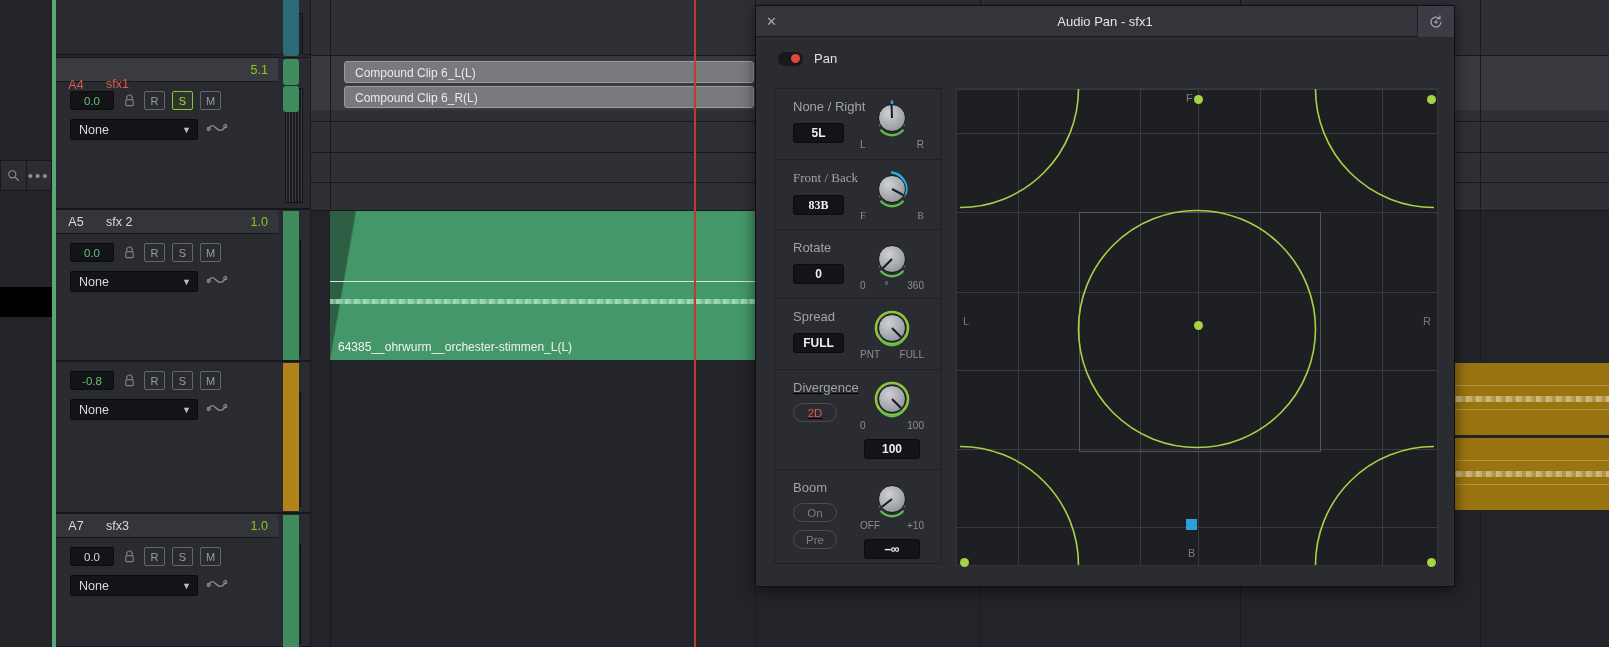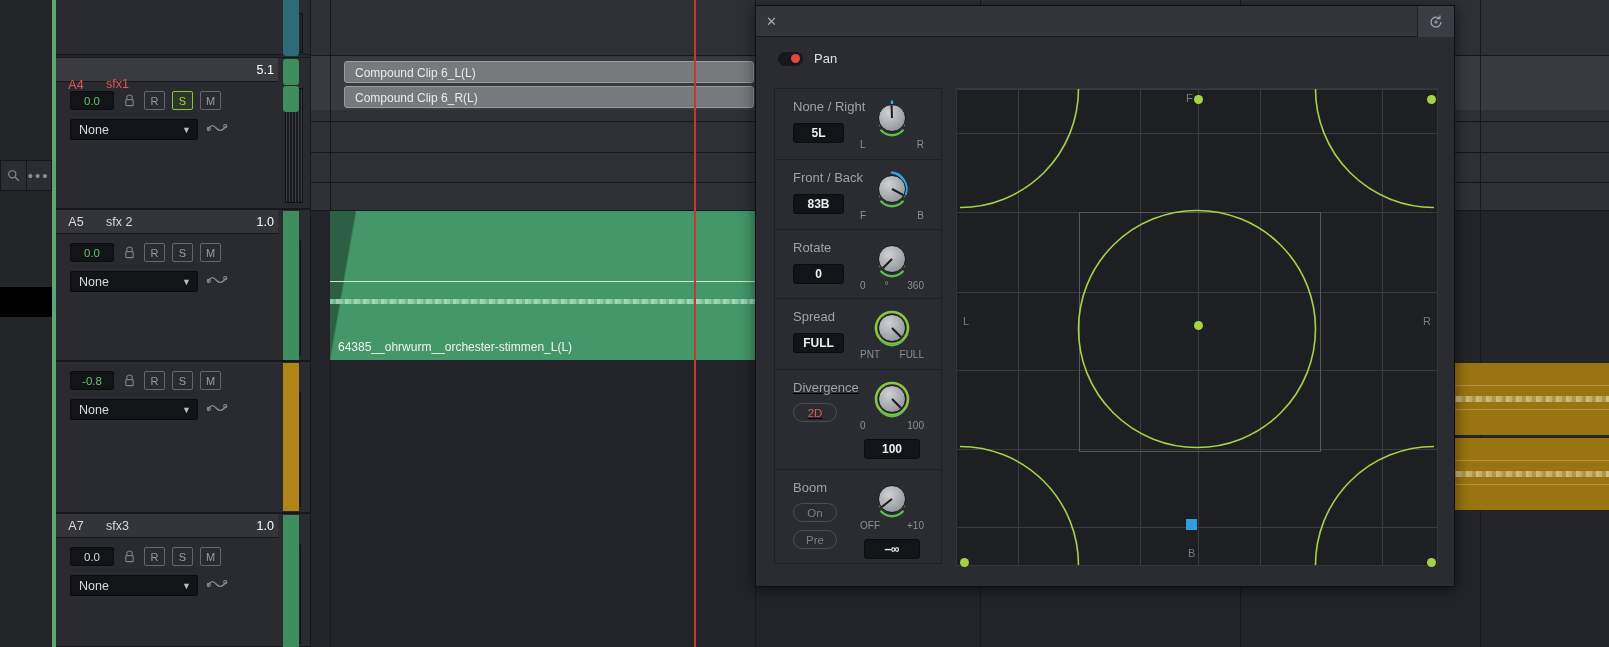--- a/index.html
+++ b/index.html
@@ -34,21 +34,21 @@
   }
   .trk-title {
     display: flex; align-items: center; height: 24px;
     background: #34353b; border-bottom: 1px solid #17181b; font-size: 12.5px;
   }
   .trk-title.sel { background: #3a3b41; }
   .t-num { width: 40px; text-align: center; color: #d7d9dd; }
   .t-num.red { color: #e0564e; margin-top: 30px; }
   .t-name { flex: 1; padding-left: 10px; color: #d7d9dd; }
   .t-name.red { color: #e0564e; margin-top: 28px; }
-  .t-fmt { padding-right: 4px; color: #ffffff; }
+  .t-fmt { padding-right: 10px; color: #84cc16; }
 
   .trk-ctrls { padding: 9px 0 0 14px; }
   .row1 { display: flex; align-items: center; gap: 7px; }
   .gain {
     width: 44px; height: 19px; background: #131418; border: 1px solid #0c0d10;
     border-radius: 2px; display: flex; align-items: center; justify-content: center;
     font-size: 11.5px; color: #5ec46e;
   }
   .gain.plain { color: #d5d7db; }
   .lock { width: 16px; height: 18px; display: flex; align-items: center; justify-content: center; }
@@ -402,20 +402,21 @@
         <div class="ln" style="top:46px;"></div>
     </div>
   </div>
 
   <div class="playhead" style="left:694px;"></div>
 
   <div class="dlg">
 
     <div class="dlg-title">
       <div class="x-btn">✕</div>
+      <div class="ttl">Audio Pan - sfx1</div>
       <div class="reset-btn">
         <svg width="16" height="16" viewBox="0 0 18 18">
           <path d="M14.6 9a5.6 5.6 0 1 1-1.7-4" fill="none" stroke="#a8abb1" stroke-width="1.3"></path>
           <path d="M13.4 1.6v3.6h-3.6" fill="none" stroke="#a8abb1" stroke-width="1.3"></path>
           <line x1="9" y1="7" x2="9" y2="11" stroke="#a8abb1" stroke-width="1.2"></line>
           <line x1="7" y1="9" x2="11" y2="9" stroke="#a8abb1" stroke-width="1.2"></line>
         </svg>
       </div>
     </div>
 
@@ -443,21 +444,21 @@
             <div class="needle" style="transform:rotate(-2deg);"></div>
           </div>
           <div class="knob-scale">
             <span>L</span>
             <span class="mid"></span>
             <span>R</span>
           </div>
         </div>
       </div>
 
-      <div class="sec" style="height:70px;">
+      <div class="sec" style="height:70px;font-family:Liberation Serif, serif;">
         <div class="sec-head">Front / Back</div>
         <div class="valbox">83B</div>
         <div class="knob-wrap">
           <div class="knob">
             <svg class="ring" viewBox="0 0 38 38">
               <path d="M8.3 31.5 A14.5 14.5 0 0 0 29.7 31.5" fill="none" stroke="#5dc04a" stroke-width="2.4" stroke-linecap="round"></path>
               <path d="M19 2.5 A16.5 16.5 0 0 1 32.5 24" fill="none" stroke="#2da8e0" stroke-width="2.6" stroke-linecap="round"></path>
               <line x1="6" y1="27" x2="7.6" y2="25.6" stroke="#6d7077" stroke-width="1.2"></line>
               <line x1="32" y1="27" x2="30.4" y2="25.6" stroke="#6d7077" stroke-width="1.2"></line>
             </svg>

